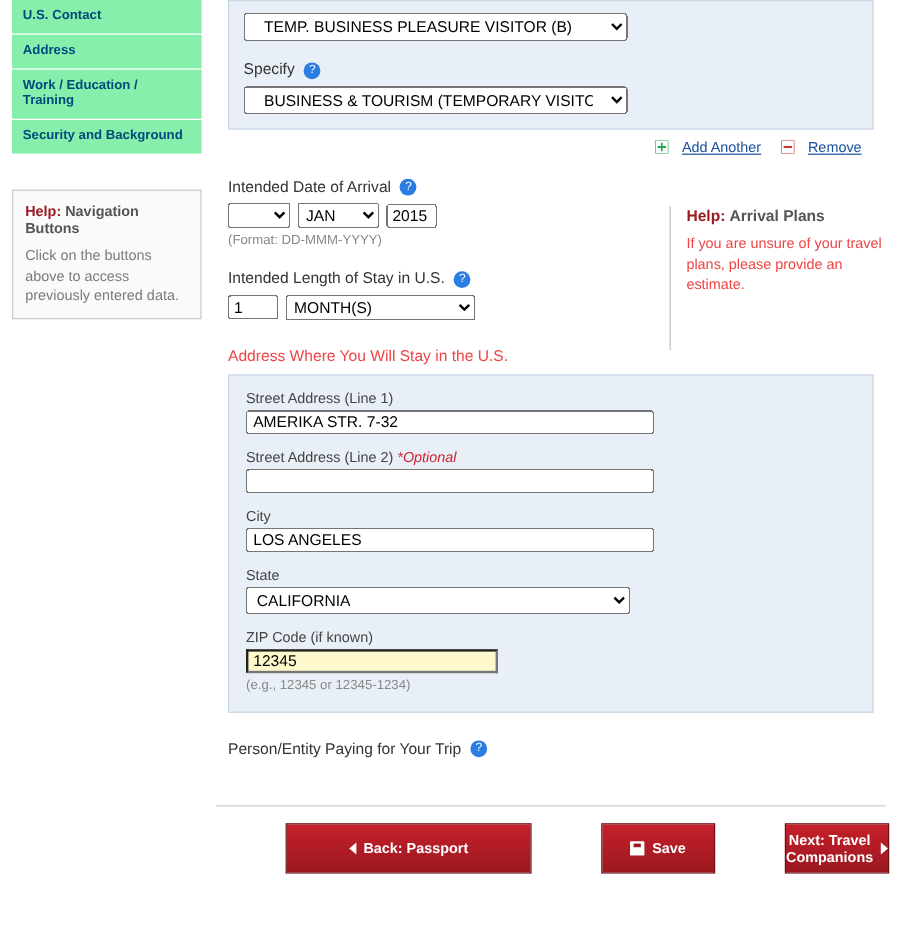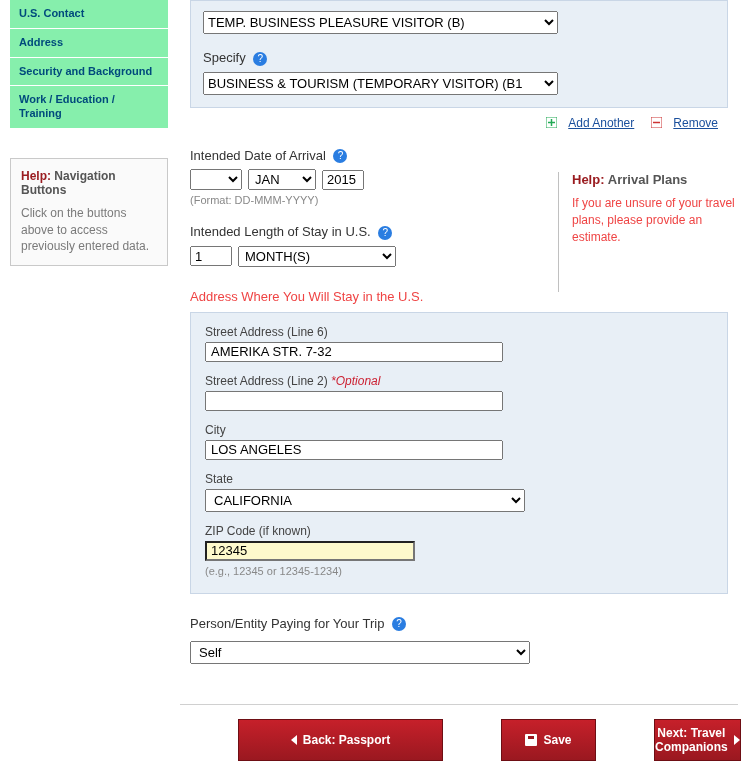--- a/index.html
+++ b/index.html
@@ -13,21 +13,21 @@
   .nav-sep { height: 30px; }
   .help-box { border: 1px solid #c9c9c9; padding: 10px; background: #fafafa; }
   .help-title-red { color: #9a1c20; font-weight: bold; }
   .help-title-dk { color: #555; font-weight: bold; }
   .help-text { color: #7a7a7a; margin-top: 8px; line-height: 1.4; }
 
   
   .main { margin-left: 180px; padding: 0 10px 0 10px; width: 558px; }
   .form-panel { background: #e8eff6; border: 1px solid #c9d6e6; padding: 10px 12px 12px 12px; }
   .section-label { font-size: 13px; color: #333; margin: 16px 0 6px 0; }
-  select.wide, input.wide { width: 355px; font-size: 13px; padding: 2px 0; }
+  select.wide, input.wide { width: 320px; font-size: 13px; padding: 2px 12px; }
   .help-icon { display: inline-block; width: 14px; height: 14px; border-radius: 50%; background: #2a7de1; color: #fff; text-align: center; font-size: 10px; line-height: 14px; vertical-align: middle; margin-left: 4px; }
 
   .link-row { text-align: right; padding: 8px 10px 0 0; }
   .inline-link { color: #1a4f9c; text-decoration: underline; cursor: pointer; margin-left: 6px; }
   .pm-icon { display: inline-block; width: 11px; height: 11px; margin-right: 2px; vertical-align: -1px; }
 
   .section-block { margin-top: 18px; }
   .row3 { display: flex; gap: 6px; align-items: center; }
   select.small { font-size: 13px; padding: 1px 2px; }
   input.yr { width: 42px; font-size: 13px; padding: 2px 3px; height: 20px; }
@@ -38,21 +38,21 @@
   .help-sidebar .divider { border-left: 1px solid #c0c0c0; position: absolute; left: -14px; top: 0; height: 120px; }
   .help-sidebar-title-red { color: #9a1c20; font-weight: bold; font-size: 13px; }
   .help-sidebar-title { color: #555; font-weight: bold; font-size: 13px; }
   .help-sidebar-text { color: #ef4444; margin-top: 8px; line-height: 1.4; }
 
   .addr-block { margin-top: 22px; }
   .addr-title { color: #ef4444; font-size: 13px; margin-bottom: 8px; }
   .addr-panel { background: #e8eff6; border: 1px solid #c9d6e6; padding: 12px 14px 16px 14px; }
   .field-label { font-size: 12px; color: #444; margin-top: 12px; }
   .field-label .opt { color: #c23; font-style: italic; }
-  .addr-panel input[type=text] { width: 298px; height: 20px; font-size: 13px; padding: 2px 4px; margin-top: 3px; }
+  .addr-panel input[type=text] { width: 340px; height: 20px; font-size: 13px; padding: 2px 4px; margin-top: 3px; }
   .addr-panel select { width: 320px; font-size: 13px; padding: 2px 4px; margin-top: 3px; }
   input.zip { width: 210px !important; background: #fdf9cc; }
 
   .payer-block { margin-top: 22px; }
   .payer-select { width: 340px; font-size: 13px; padding: 2px 4px; margin-top: 4px; }
 
   
   .bottom-bar { margin-top: 40px; border-top: 1px solid #d0d0d0; padding: 14px 10px 14px 10px; display: flex; gap: 10px; }
   .btn { color: #fff; background: linear-gradient(#c6202a, #9a1820); border: 1px solid #6e0e14; font-weight: bold; font-size: 12px; padding: 6px 0; text-align: center; cursor: pointer; flex: 0 0 auto; display: flex; align-items: center; justify-content: center; gap: 6px; margin-left: 48px; }
   .btn.back { width: 205px; }
@@ -65,22 +65,22 @@
   .disk::before { content:""; position:absolute; top:2px; left:3px; width:6px; height:3px; background:#9a1820; }
 </style>
 </head>
 <body>
 
 <div class="page">
 
   <div class="sidebar">
     <div class="nav-btn">U.S. Contact</div>
     <div class="nav-btn">Address</div>
+    <div class="nav-btn">Work / Education / Training</div>
     <div class="nav-btn">Security and Background</div>
-    <div class="nav-btn">Work / Education / Training</div>
     <div class="nav-sep"></div>
     <div class="help-box">
       <span class="help-title-red">Help:</span>
       <span class="help-title-dk">Navigation Buttons</span>
       <div class="help-text">Click on the buttons above to access previously entered data.</div>
     </div>
   </div>
 
   <div class="main">
 
@@ -141,21 +141,21 @@
         <input class="len" type="text" value="1" style="">
         <select class="small" style="width:158px;">
           <option>MONTH(S)</option>
         </select>
       </div>
     </div>
 
     <div class="addr-block">
       <div class="addr-title">Address Where You Will Stay in the U.S.</div>
       <div class="addr-panel">
-        <div class="field-label" style="margin-top:0;">Street Address (Line 6)</div>
+        <div class="field-label" style="margin-top:0;">Street Address (Line 1)</div>
         <input type="text" value="AMERIKA STR. 7-32" style="">
 
         <div class="field-label">
           <span>Street Address (Line 2)</span> <span class="opt">*Optional</span>
         </div>
         <input type="text" value="" style="">
 
         <div class="field-label">City</div>
         <input type="text" value="LOS ANGELES" style="">
 
@@ -168,23 +168,20 @@
         <input type="text" class="zip" value="12345" style="">
         <div class="hint">(e.g., 12345 or 12345-1234)</div>
       </div>
     </div>
 
     <div class="payer-block">
       <div class="section-label">
         <span>Person/Entity Paying for Your Trip</span>
         <span class="help-icon">?</span>
       </div>
-      <select class="payer-select">
-        <option>Self</option>
-      </select>
     </div>
 
   </div>
 
   <div class="help-sidebar">
     <div class="divider"></div>
     <span class="help-sidebar-title-red">Help:</span>
     <span class="help-sidebar-title">Arrival Plans</span>
     <div class="help-sidebar-text">If you are unsure of your travel plans, please provide an estimate.</div>
   </div>

